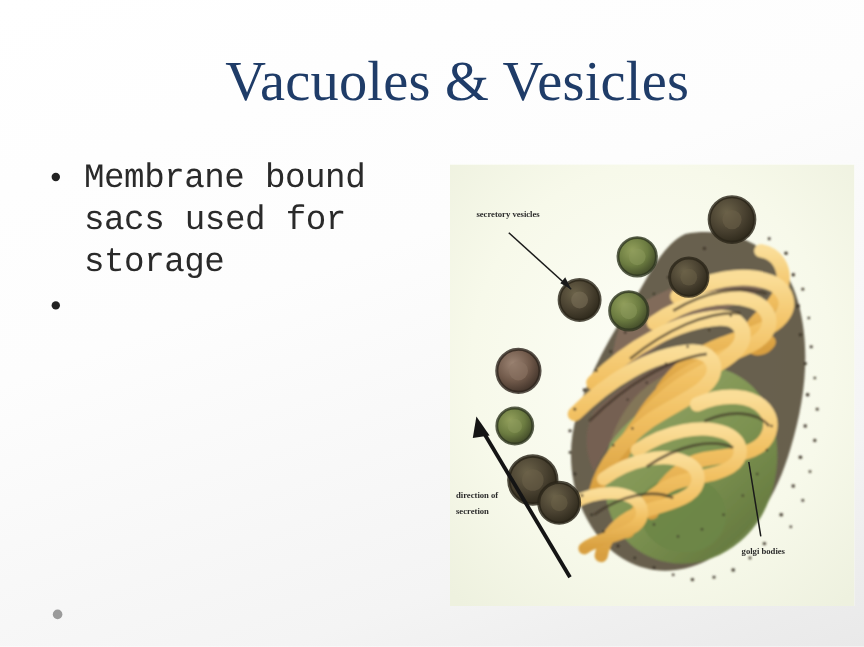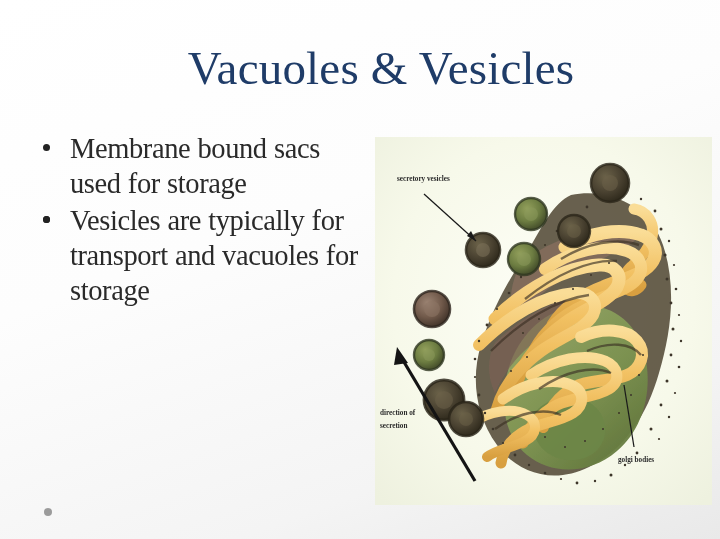--- a/index.html
+++ b/index.html
@@ -37,21 +37,21 @@
   #body-column {
     position: absolute;
     left: 34px;
     top: 131px;
     width: 330px;
   }
   .bullet-item {
     position: relative;
     padding-left: 36px;
     margin: 0 0 2px 0;
-    font-family: Liberation Serif, serif;
+    font-family: Liberation Mono, monospace;
     font-size: 28.5px;
     line-height: 35px;
     color: #2a2a2a;
     letter-spacing: -0.4px;
     word-spacing: 0.5px;
   }
   .bullet-item .marker {
     position: absolute;
     left: 9px;
     top: 13px;
@@ -105,24 +105,20 @@
 
   <div id="slide-title">Vacuoles &amp; Vesicles</div>
 
   <div id="body-column">
     <p class="bullet-item">
       <span class="marker"></span>
       <span>Membrane bound sacs used for storage</span>
     </p>
     <p class="bullet-item">
       <span class="marker"></span>
-    </p>
-    <p class="bullet-item">
-      <span class="marker"></span>
-      <span>Vesicles are typically for transport and vacuoles for storage</span>
     </p>
   </div>
 
   <div id="trailing-marker"></div>
 
   <div id="figure">
     <svg width="337" height="368" viewBox="0 0 337 368" xmlns="http://www.w3.org/2000/svg">
       <defs>
         <radialGradient id="paperBg" cx="50%" cy="45%" r="72%">
           <stop offset="0%" stop-color="#fdfef6"></stop>

